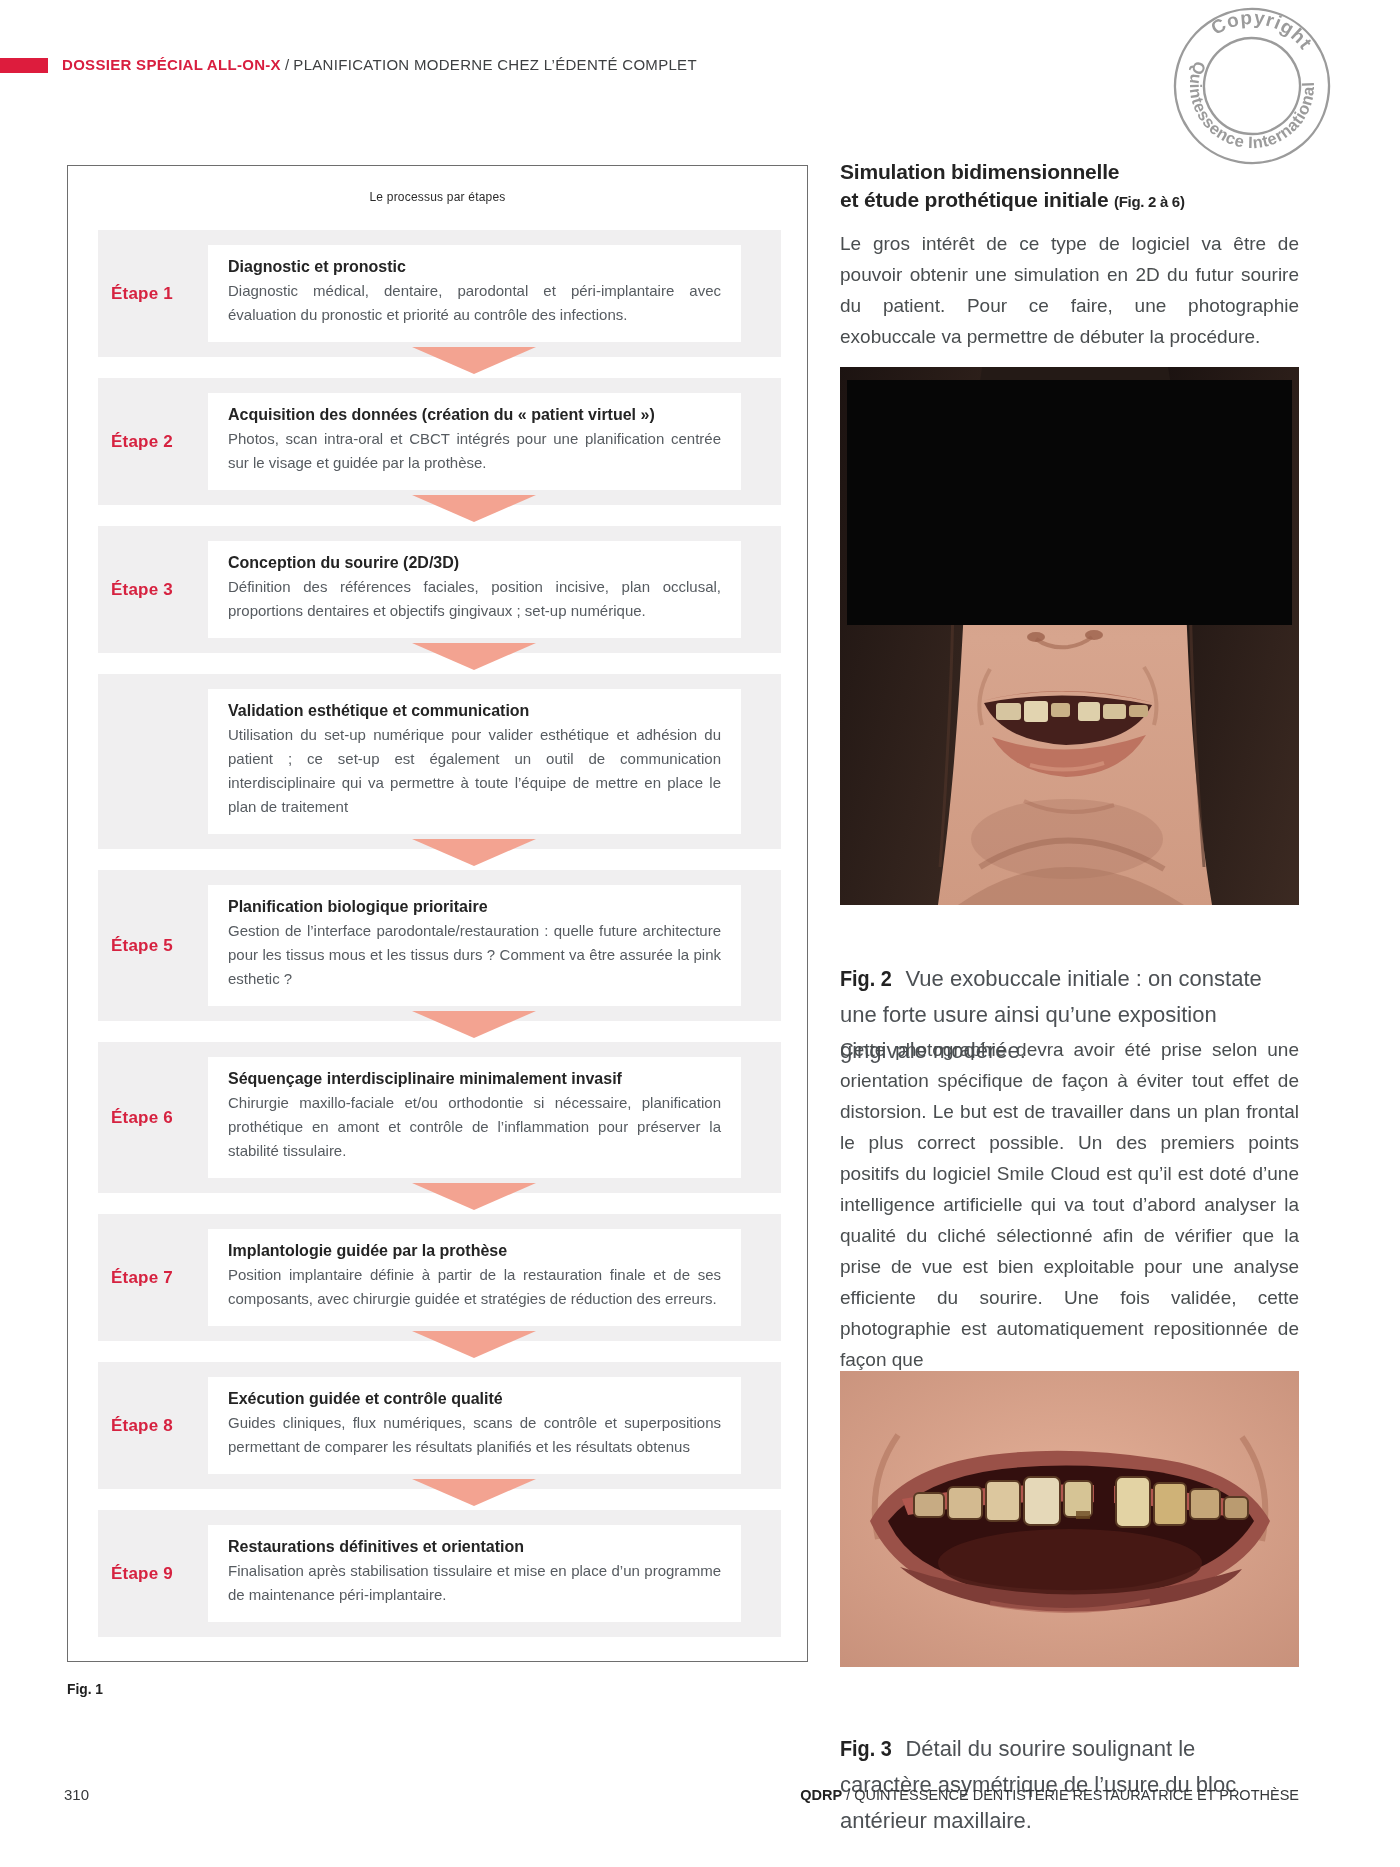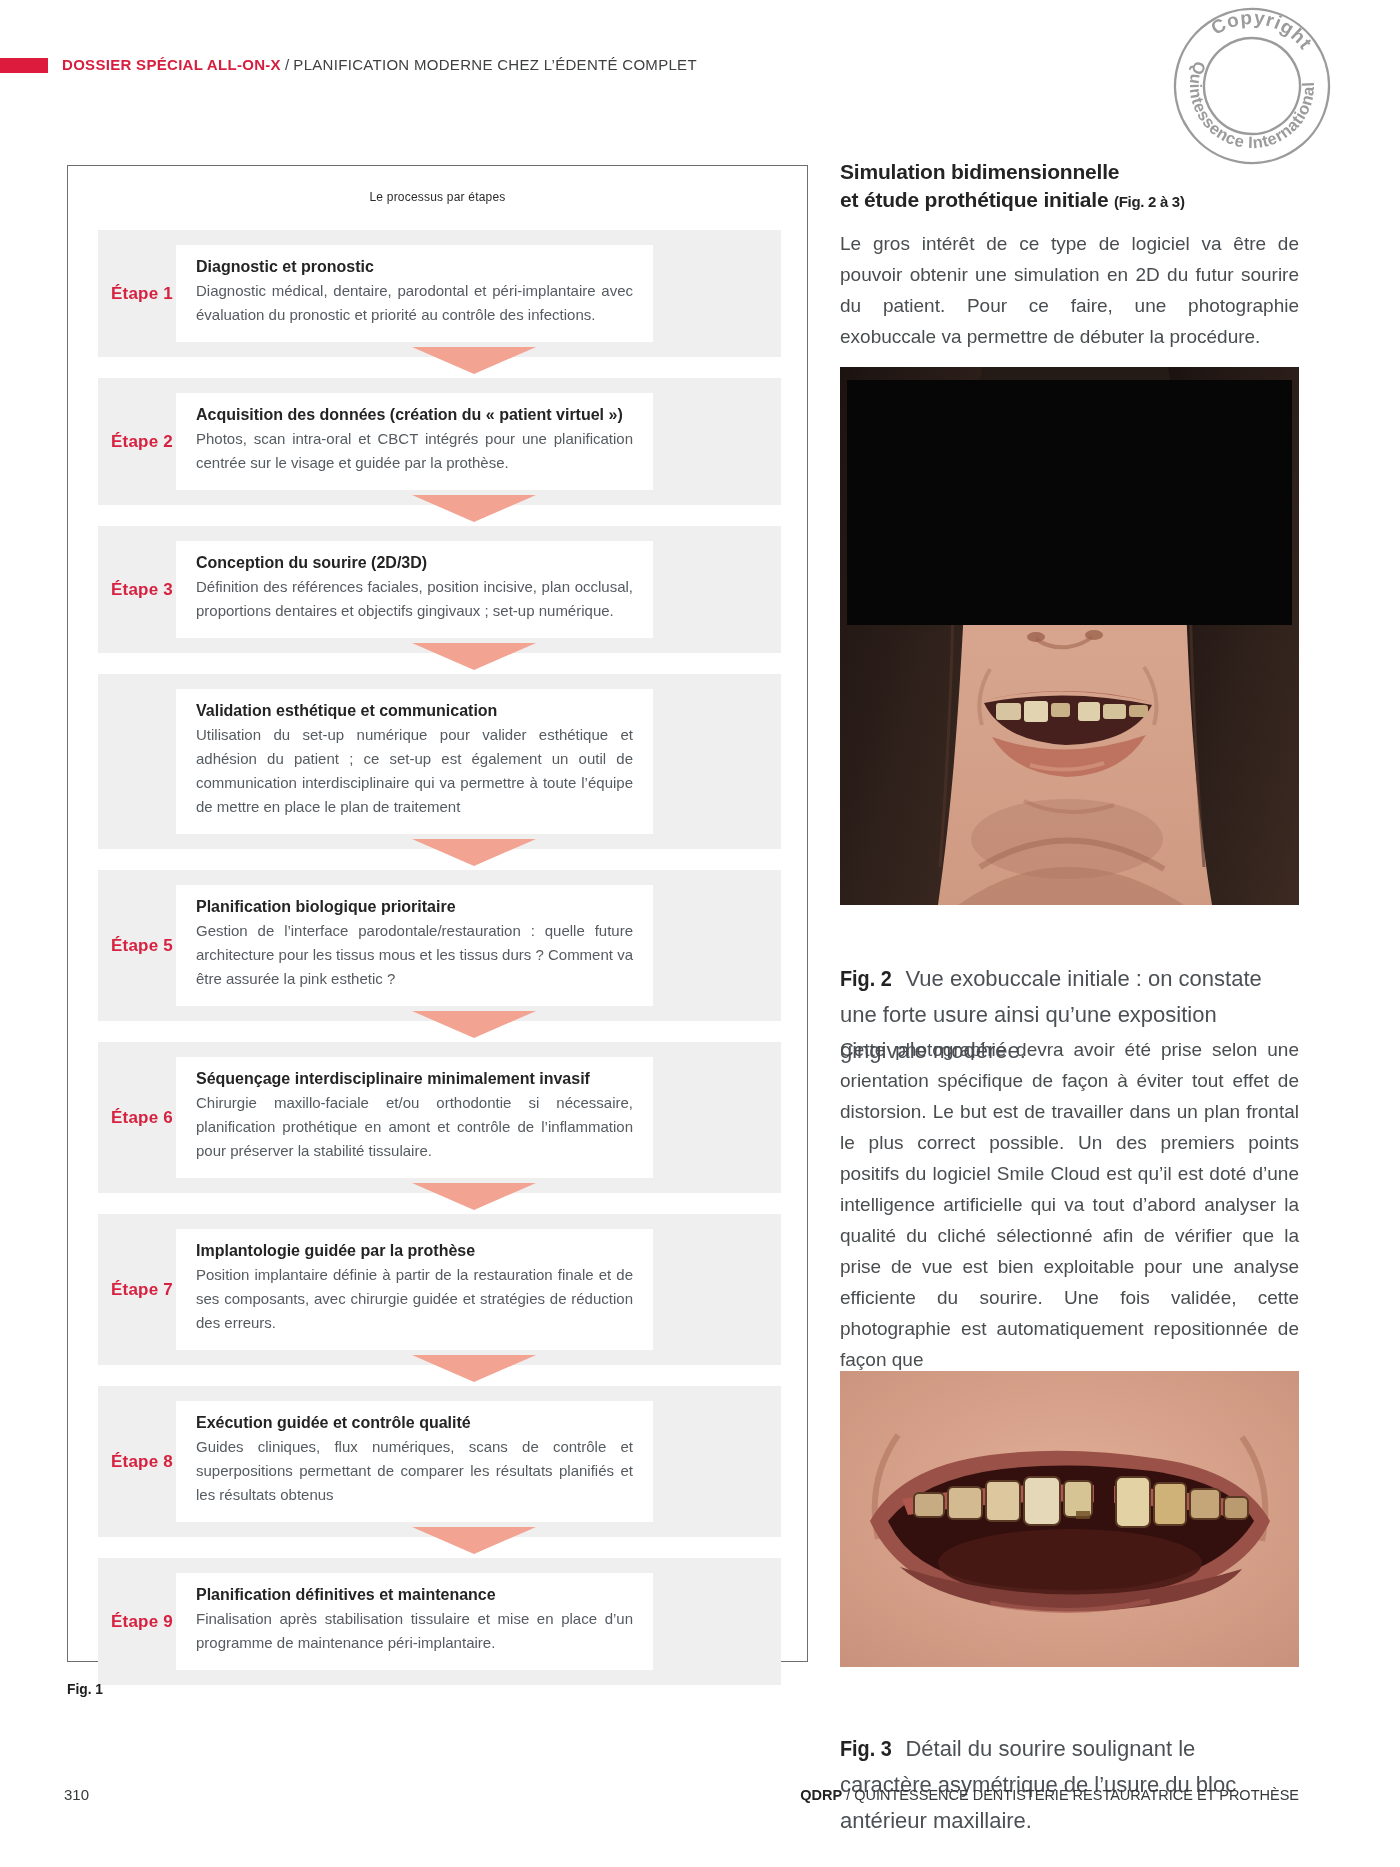--- a/index.html
+++ b/index.html
@@ -17,21 +17,21 @@
   .stamp{position:absolute;left:1168px;top:2px;width:168px;height:168px;}
 
   
   .fig1-box{position:absolute;left:67px;top:165px;width:741px;height:1497px;
             border:1.5px solid #6e6e6e;background:#fff;box-sizing:border-box;}
   .f1-title{margin:24px 0 26px;text-align:center;font-size:12px;letter-spacing:.2px;color:#2b2b2b;}
   .rows{margin-left:30px;width:683px;}
   .step-row{position:relative;background:#f0eff0;margin-bottom:21px;padding:15px 0;}
   .step-label{position:absolute;left:0;top:0;bottom:0;width:88px;display:flex;align-items:center;
               justify-content:center;color:#d62240;font-weight:bold;font-size:17px;letter-spacing:.2px;}
-  .step-card{margin-left:78px;width:477px;box-sizing:border-box;background:#ffffff;padding:13px 20px 15px;}
+  .step-card{margin-left:110px;width:533px;box-sizing:border-box;background:#ffffff;padding:13px 20px 15px;}
   .step-title{font-weight:bold;font-size:16px;color:#242424;margin-bottom:3px;}
   .step-body{font-size:15px;line-height:24px;color:#565b60;text-align:justify;}
   .step-arrow{position:absolute;left:314px;bottom:-17px;width:0;height:0;z-index:3;
               border-left:62px solid transparent;border-right:62px solid transparent;
               border-top:27px solid #f3a391;}
   .fig1-label{position:absolute;left:67px;top:1680px;font-size:15px;font-weight:bold;color:#202020;
               transform:scaleX(.92);transform-origin:left;}
 
   
   .rcol{position:absolute;left:840px;top:158px;width:459px;}
@@ -151,34 +151,34 @@
         <div class="step-card">
           <div class="step-title">Exécution guidée et contrôle qualité</div>
           <div class="step-body">Guides cliniques, flux numériques, scans de contrôle et superpositions permettant de comparer les résultats planifiés et les résultats obtenus</div>
         </div>
         <div class="step-arrow"></div>
       </div>
 
       <div class="step-row last">
         <div class="step-label">Étape 9</div>
         <div class="step-card">
-          <div class="step-title">Planification définitives et maintenance</div>
+          <div class="step-title">Restaurations définitives et orientation</div>
           <div class="step-body">Finalisation après stabilisation tissulaire et mise en place d’un programme de maintenance péri-implantaire.</div>
         </div>
 
       </div>
 
     </div>
   </div>
   <div class="fig1-label">Fig. 1</div>
 
   <div class="rcol">
     <div class="sec-head">
       <div>Simulation bidimensionnelle</div>
-      <div><span>et étude prothétique initiale</span> <span class="fig-ref">(Fig. 2 à 3)</span></div>
+      <div><span>et étude prothétique initiale</span> <span class="fig-ref">(Fig. 2 à 6)</span></div>
     </div>
     <div class="para p1">Le gros intérêt de ce type de logiciel va être de pouvoir obtenir une simulation en 2D du futur sourire du patient. Pour ce faire, une photographie exobuccale va permettre de débuter la procédure.</div>
   </div>
 
   <div class="photo photo2">
     <svg width="459" height="538" viewBox="0 0 459 538">
       <defs>
         <linearGradient id="skin2" x1="0" y1="0" x2="0" y2="1">
           <stop offset="0" stop-color="#c18670"></stop>
             <stop offset=".5" stop-color="#d7a58e"></stop>

